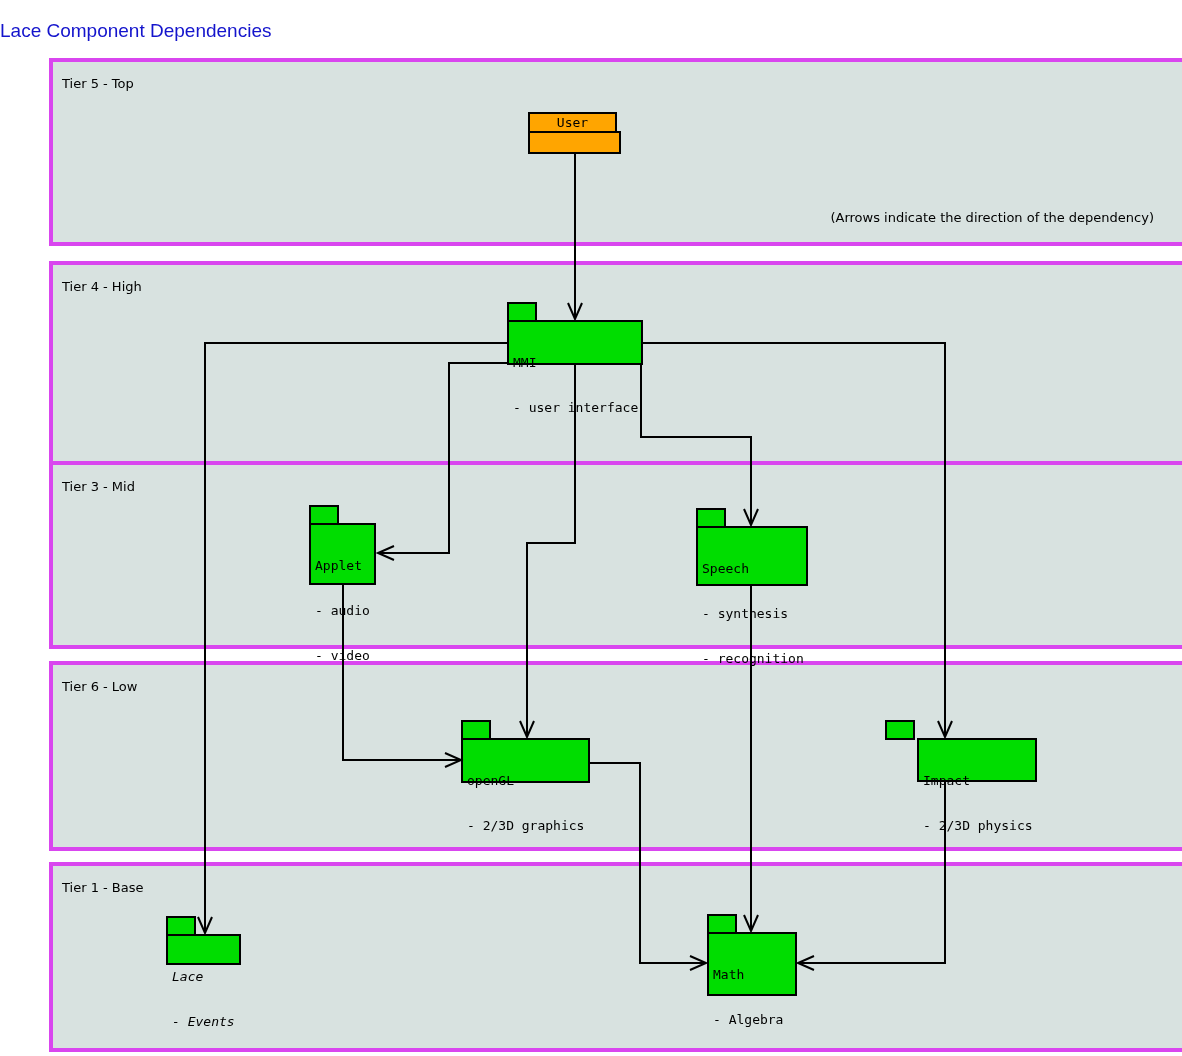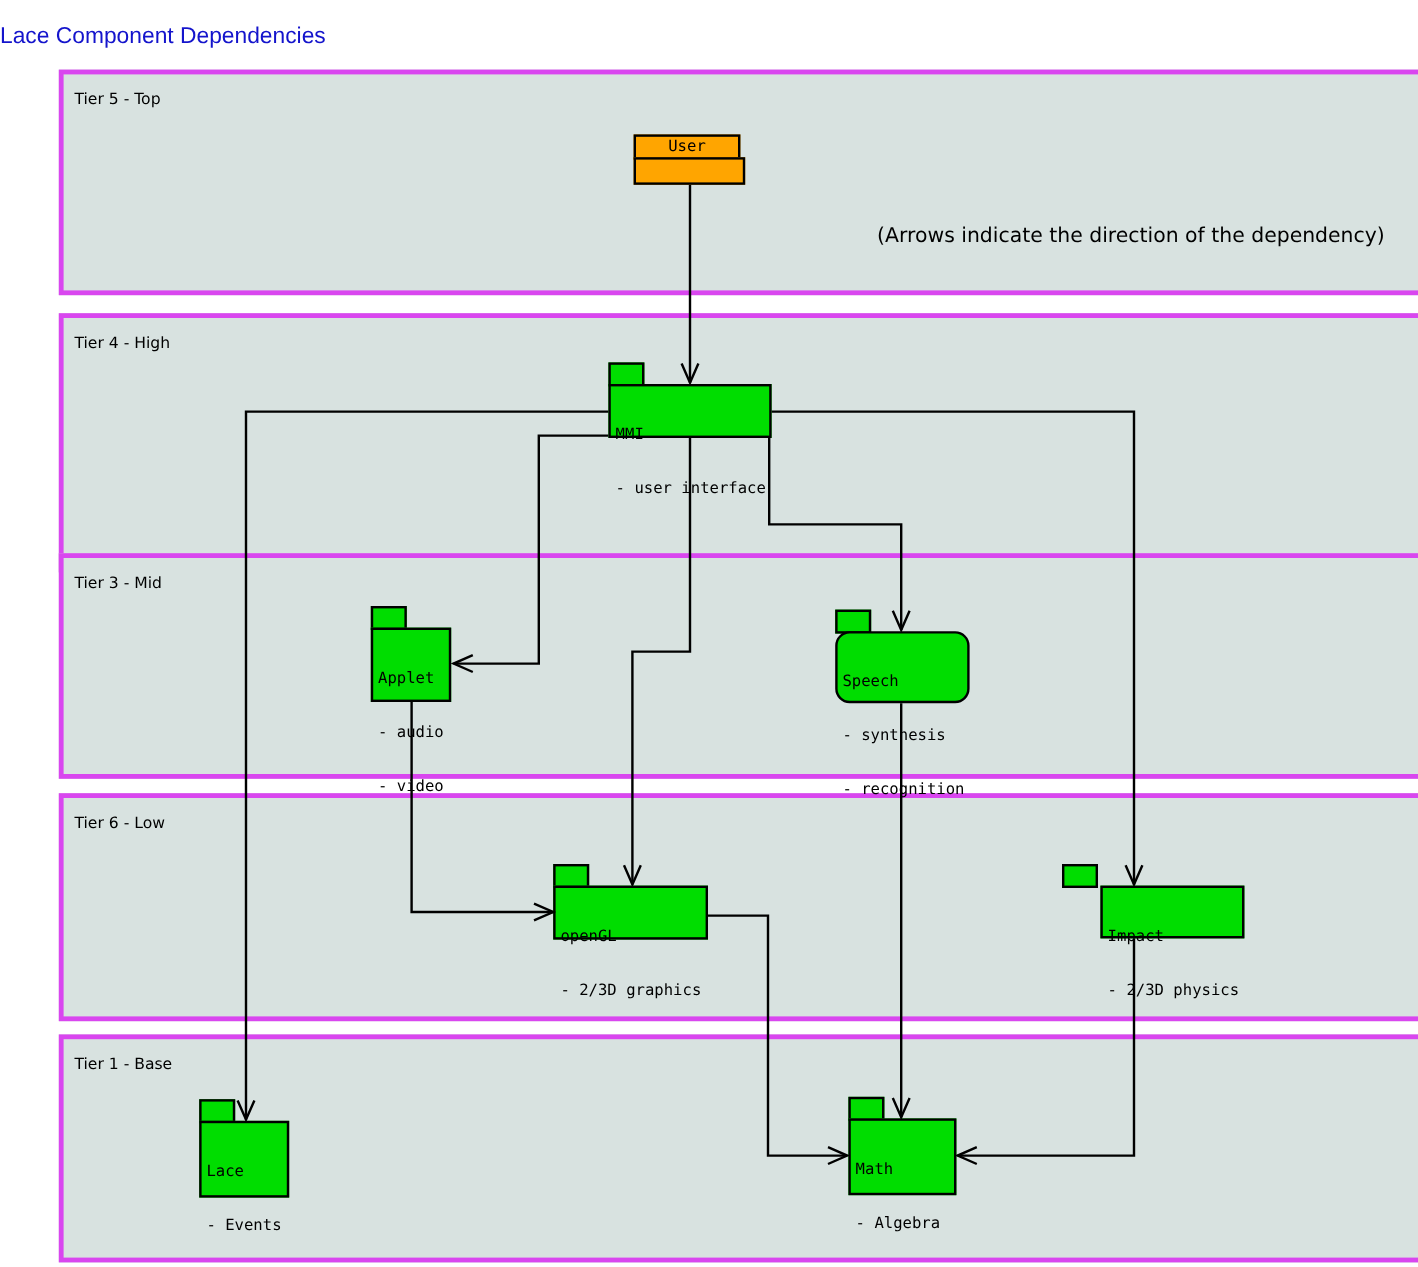--- a/index.html
+++ b/index.html
@@ -17,22 +17,22 @@
     position:absolute; left:5px; width:1172px;
     background:var(--tier-fill); border:4px solid #d946ef;
     box-sizing:border-box;
     margin-left:44px;
   }
   .band-label {
     position:absolute; left:9px; top:14px;
     font-size:13px; color:#000;
   }
   #note {
-    position:absolute; top:187px; right:28px;
-    font-size:17px; color:#000;
+    position:absolute; top:210px; right:28px;
+    font-size:13px; color:#000;
   }
   .folder { position:absolute; }
   .folder .tab {
     position:absolute; left:0; top:0; width:30px; height:20px;
     background:var(--comp-green); border:2px solid #000; box-sizing:border-box;
   }
   .folder .fbody {
     position:absolute; left:0; top:18px;
     background:var(--comp-green); border:2px solid #000; box-sizing:border-box;
     font:13px/15px "DejaVu Sans Mono", monospace;
@@ -95,21 +95,21 @@
     <div class="tab"></div>
     <div class="fbody" style="width:67px; height:62px;">
       <div>Applet</div>
       <div>- audio</div>
       <div>- video</div>
     </div>
   </div>
 
   <div class="folder" style="left:696px; top:508px;">
     <div class="tab"></div>
-    <div class="fbody" style="width:112px; height:60px;border-radius:12px;">
+    <div class="fbody" style="width:112px; height:60px;">
       <div>Speech</div>
       <div>- synthesis</div>
       <div>- recognition</div>
     </div>
   </div>
 
   <div class="folder" style="left:461px; top:720px;">
     <div class="tab"></div>
     <div class="fbody" style="width:129px; height:45px;">
       <div>openGL</div>
@@ -120,21 +120,21 @@
   <div class="folder" style="left:885px; top:720px;">
     <div class="tab"></div>
     <div class="fbody" style="width:120px; height:44px;margin-left:32px;">
       <div>Impact</div>
       <div>- 2/3D physics</div>
     </div>
   </div>
 
   <div class="folder" style="left:166px; top:916px;">
     <div class="tab"></div>
-    <div class="fbody" style="width:75px; height:64px;">
+    <div class="fbody" style="width:75px; height:31px;font-style:italic;">
       <div>Lace</div>
       <div>- Events</div>
     </div>
   </div>
 
   <div class="folder" style="left:707px; top:914px;">
     <div class="tab"></div>
     <div class="fbody" style="width:90px; height:64px;">
       <div>Math</div>
       <div>- Algebra</div>

